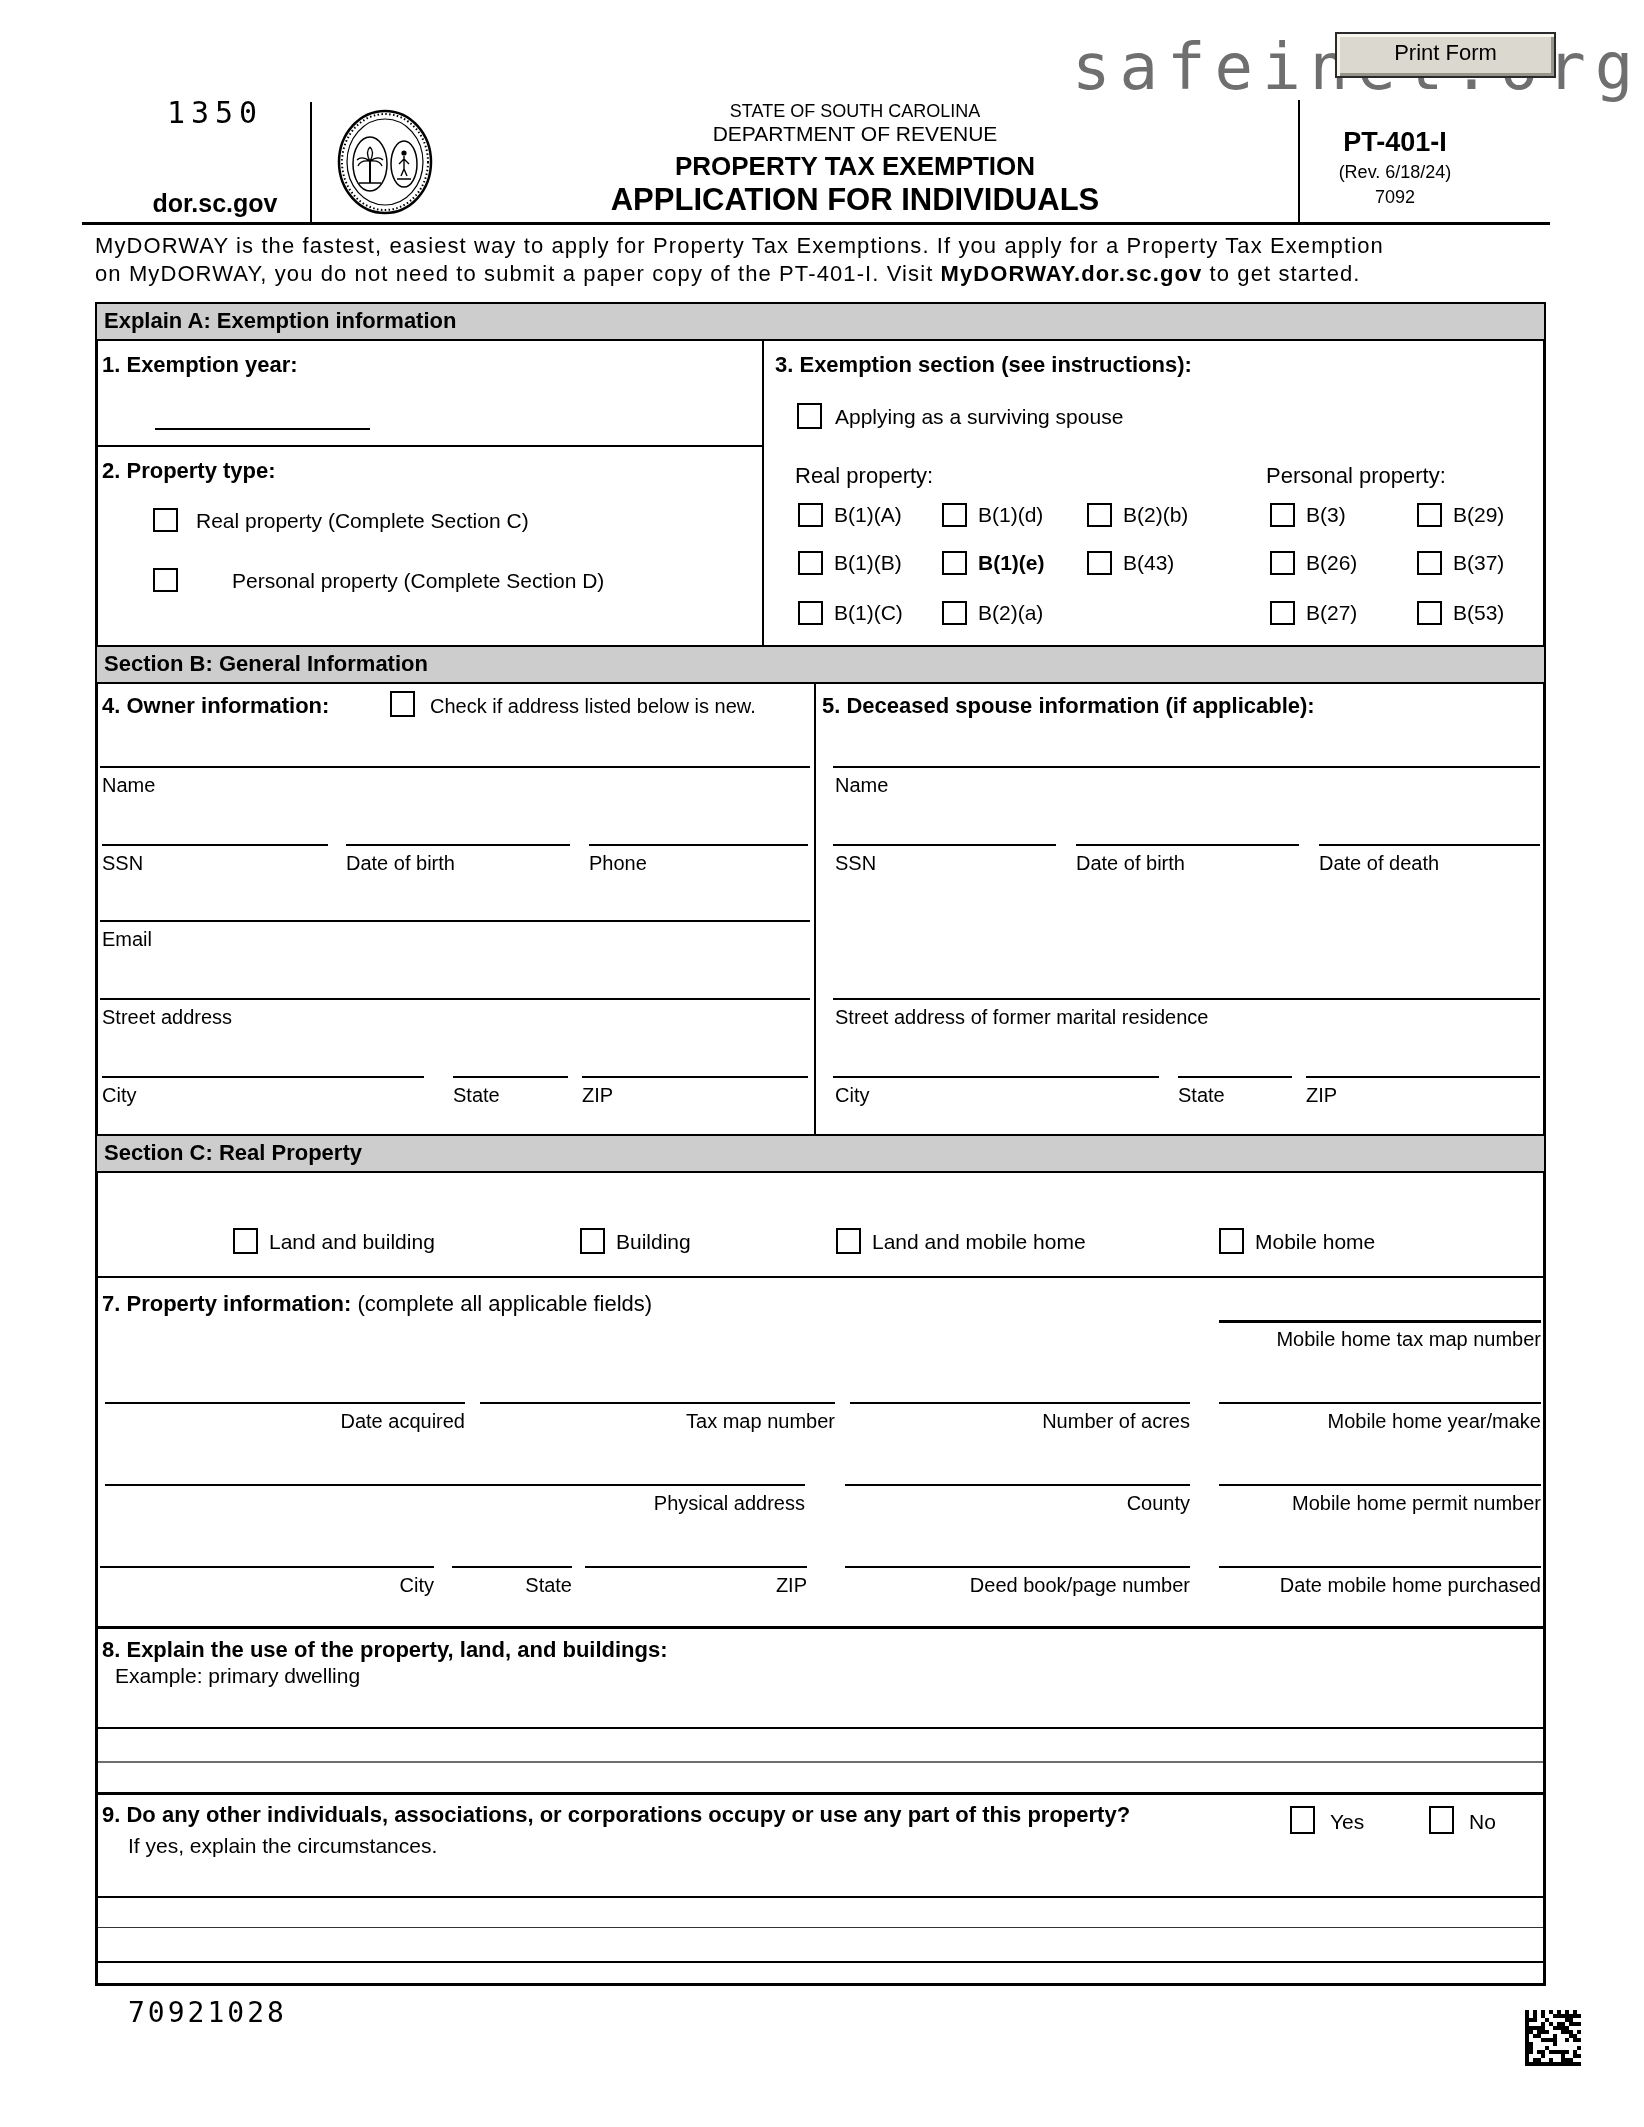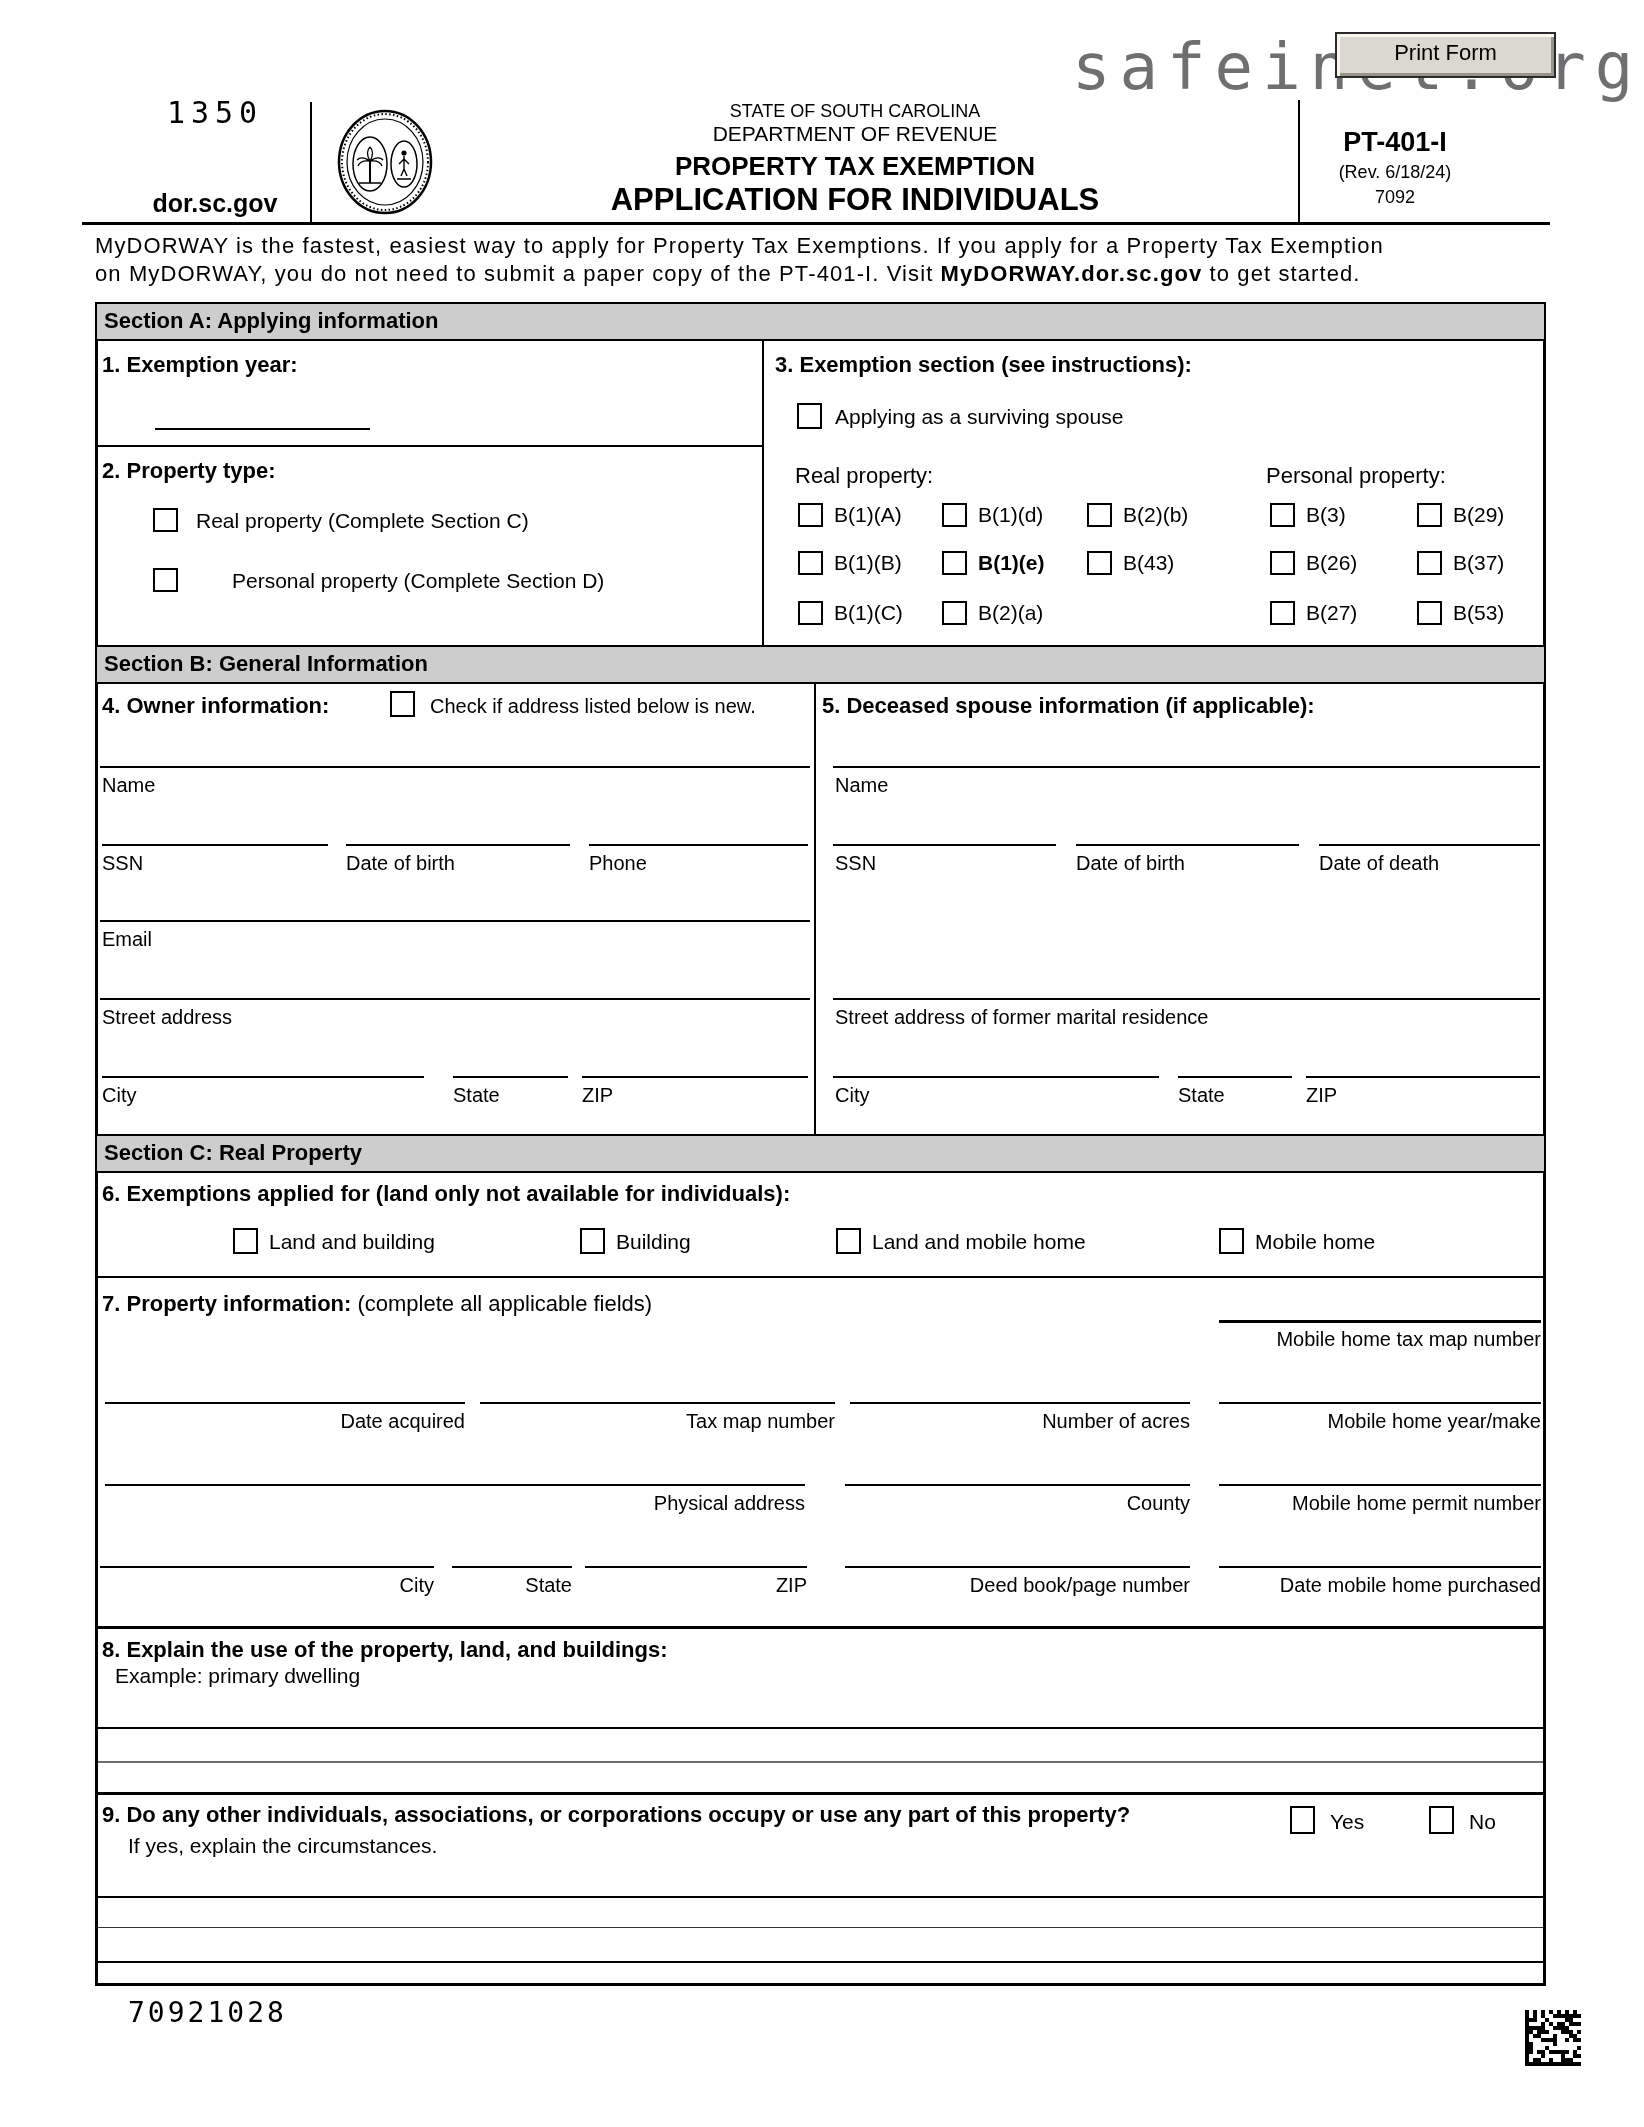--- a/index.html
+++ b/index.html
@@ -63,21 +63,21 @@
   <div class="hdr-right" style="top:162px;font-size:18px;">(Rev. 6/18/24)</div>
   <div class="hdr-right" style="top:187px;font-size:18px;">7092</div>
   <div class="line" style="left:82px;top:222px;width:1468px;height:3px;"></div>
 
   <div class="intro">
     <div>MyDORWAY is the fastest, easiest way to apply for Property Tax Exemptions. If you apply for a Property Tax Exemption</div>
     <div><span>on MyDORWAY, you do not need to submit a paper copy of the PT-401-I. Visit </span><span style="font-weight:bold;">MyDORWAY.dor.sc.gov</span><span> to get started.</span></div>
   </div>
 
   <div class="formrect"></div>
-  <div class="secbar" style="top:302px;">Section A: Applying information</div>
+  <div class="secbar" style="top:302px;">Explain A: Exemption information</div>
   <div class="secbar" style="top:645px;">Section B: General Information</div>
   <div class="secbar" style="top:1134px;">Section C: Real Property</div>
 
   <div class="line" style="left:95px;top:445px;width:668px;"></div>
   <div class="vline" style="left:762px;top:341px;height:306px;"></div>
   <div class="vline" style="left:814px;top:682px;height:454px;"></div>
   <div class="line" style="left:95px;top:1276px;width:1451px;"></div>
   <div class="line" style="left:95px;top:1626px;width:1451px;height:3px;"></div>
   <div class="line" style="left:95px;top:1792px;width:1451px;height:3px;"></div>
 
@@ -160,21 +160,20 @@
   <div class="flabel" style="left:1319px;top:852px;">Date of death</div>
   <div class="line" style="left:833px;top:998px;width:707px;"></div>
   <div class="flabel" style="left:835px;top:1006px;">Street address of former marital residence</div>
   <div class="line" style="left:833px;top:1076px;width:326px;"></div>
   <div class="line" style="left:1178px;top:1076px;width:114px;"></div>
   <div class="line" style="left:1306px;top:1076px;width:234px;"></div>
   <div class="flabel" style="left:835px;top:1084px;">City</div>
   <div class="flabel" style="left:1178px;top:1084px;">State</div>
   <div class="flabel" style="left:1306px;top:1084px;">ZIP</div>
 
-  <div class="qlabel" style="left:102px;top:1181px;">6. Exemptions applied for (land only not available for individuals):</div>
   <div class="cb" style="left:233px;top:1228px;height:26px;"></div>
   <div class="olabel" style="left:269px;top:1230px;">Land and building</div>
   <div class="cb" style="left:580px;top:1228px;height:26px;"></div>
   <div class="olabel" style="left:616px;top:1230px;">Building</div>
   <div class="cb" style="left:836px;top:1228px;height:26px;"></div>
   <div class="olabel" style="left:872px;top:1230px;">Land and mobile home</div>
   <div class="cb" style="left:1219px;top:1228px;height:26px;"></div>
   <div class="olabel" style="left:1255px;top:1230px;">Mobile home</div>
 
   <div class="a" style="left:102px;top:1291px;font-size:22px;white-space:nowrap;"><span style="font-weight:bold;">7. Property information:</span><span> (complete all applicable fields)</span></div>

